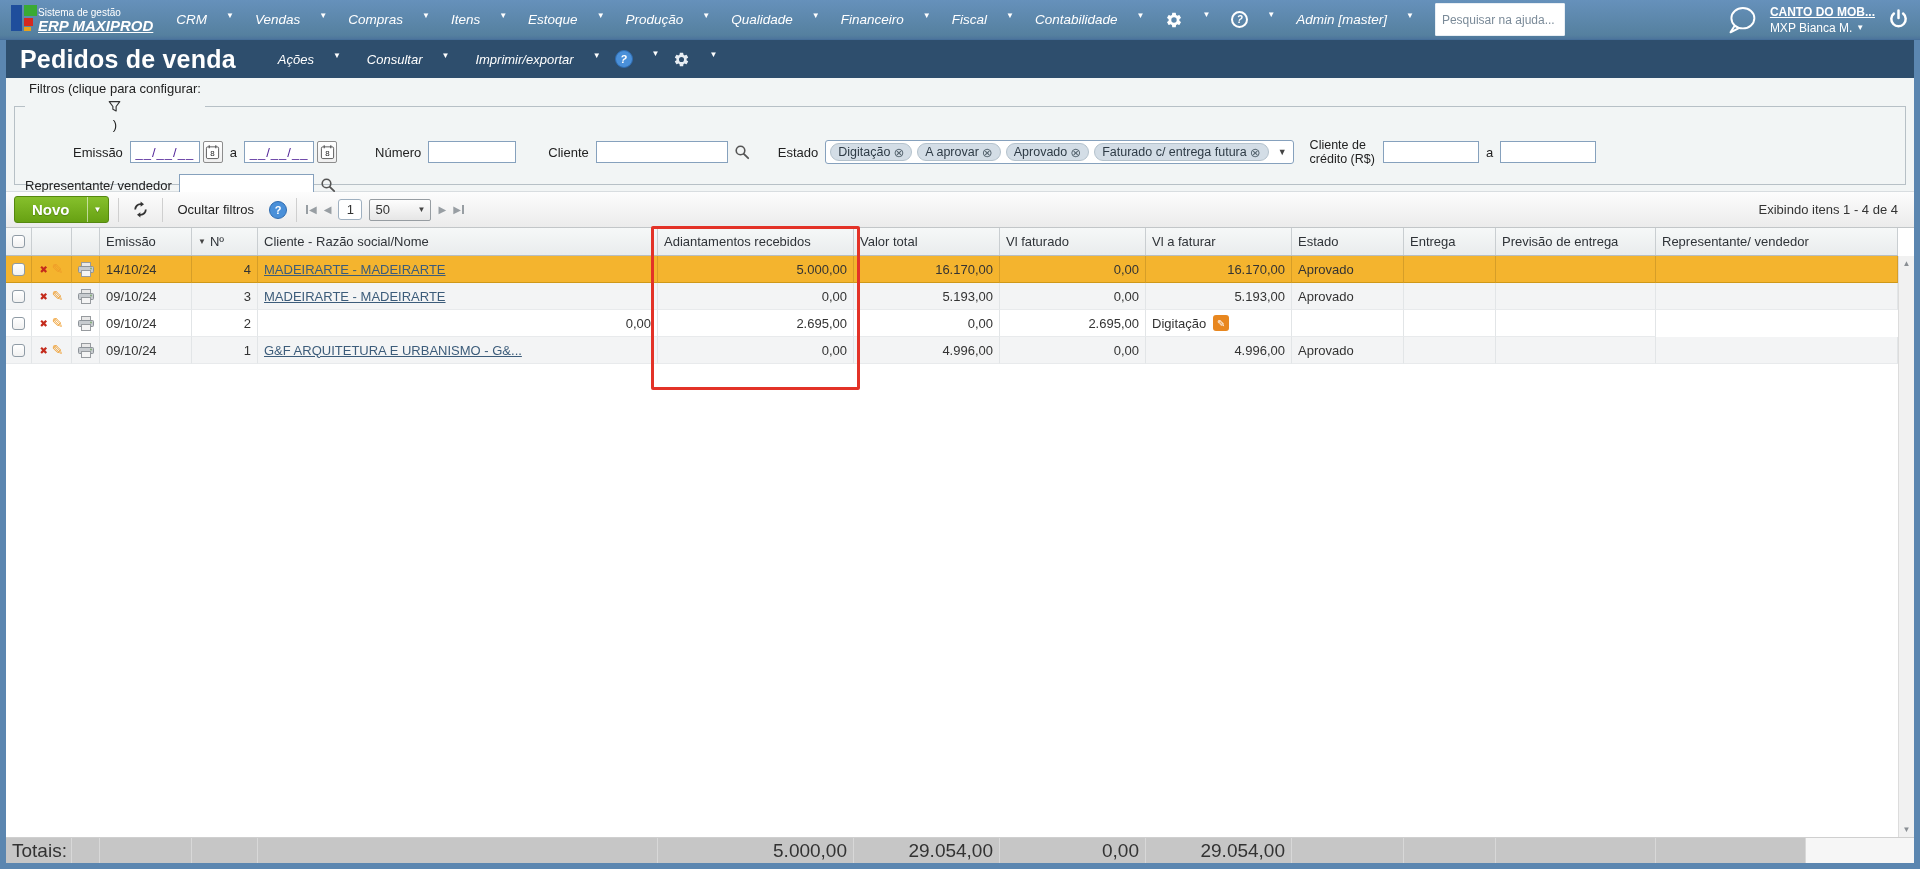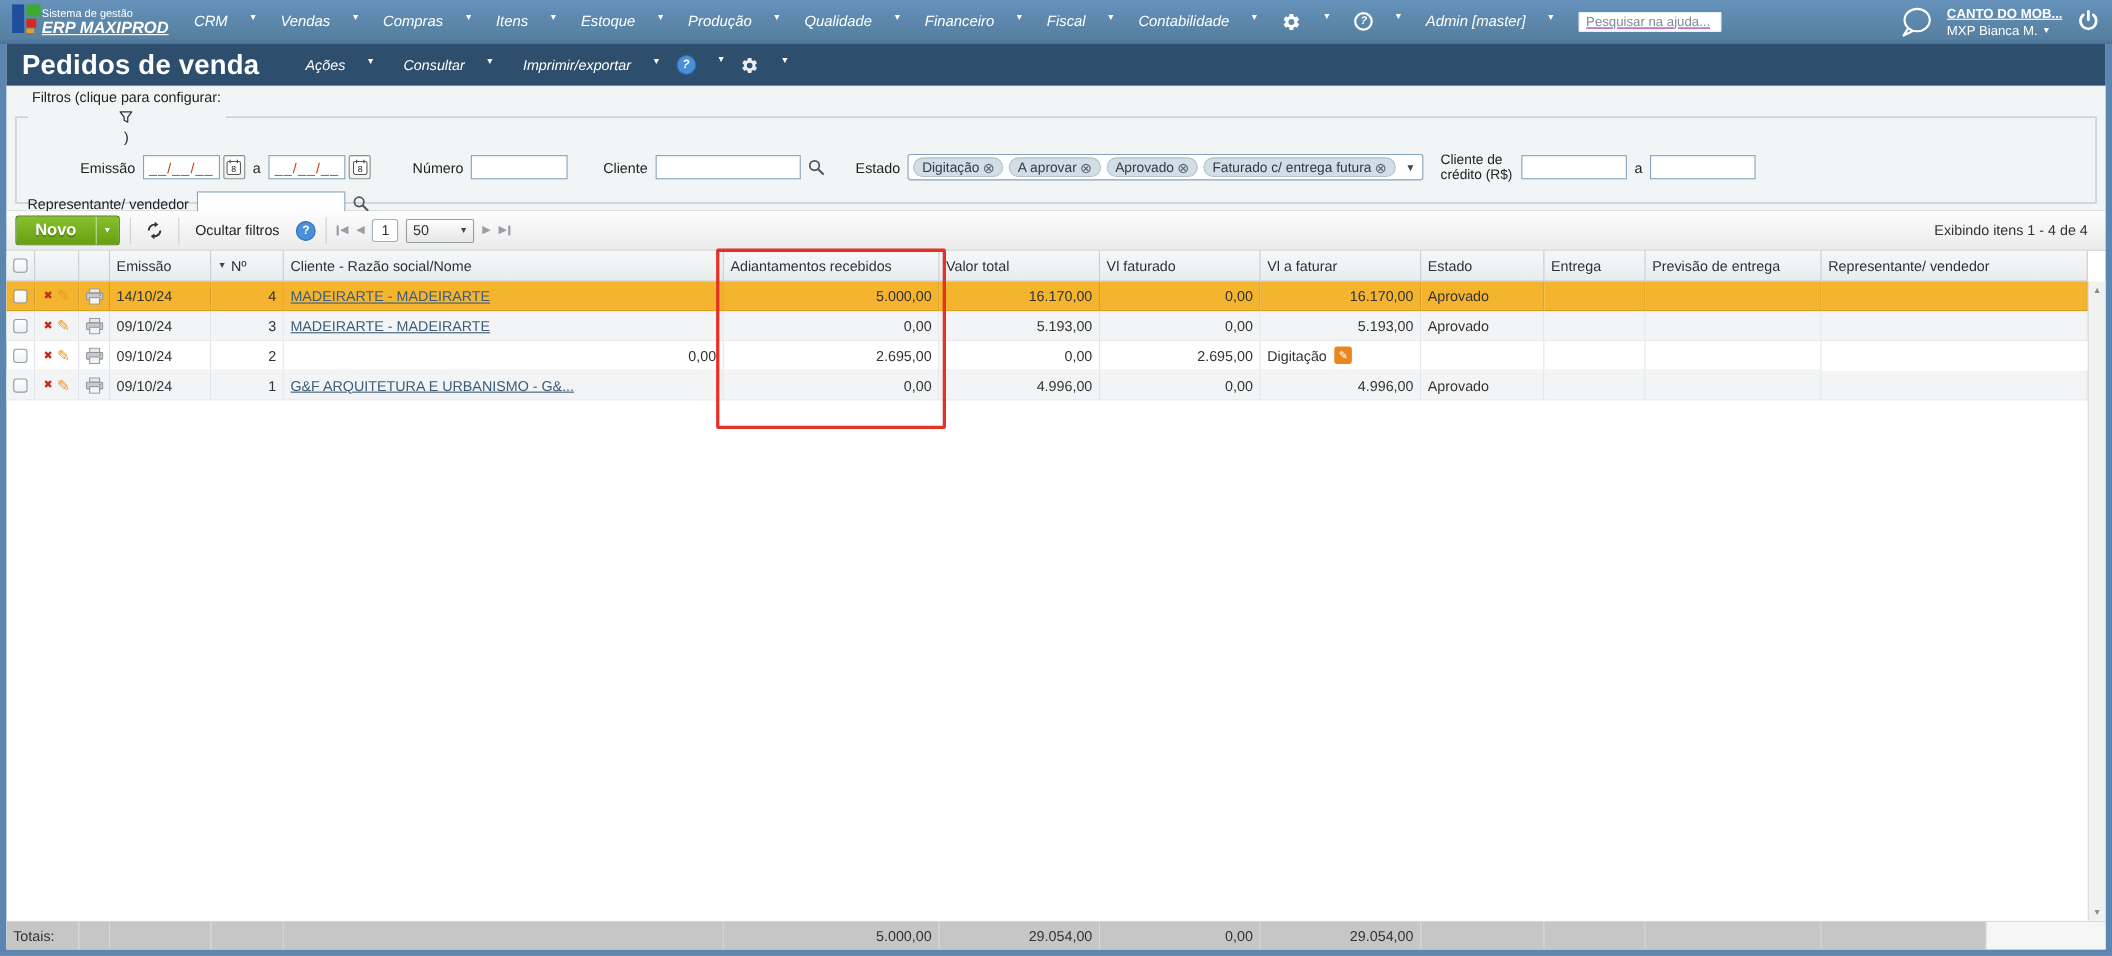--- a/index.html
+++ b/index.html
@@ -18,22 +18,22 @@
     border-bottom:1px solid #47709a;
     color:#fff; padding:0 10px; gap:21px; white-space:nowrap;
   }
   .logo { display:flex; align-items:center; gap:0; margin-right:2px; }
   .logo-text .l1 { font-size:10px; line-height:11px; }
   .logo-text .l2 { font-size:15px; font-weight:bold; font-style:italic; line-height:15px;text-decoration:underline; }
   .menu-item { display:flex; align-items:flex-start; gap:19px; font-size:13.5px; cursor:pointer;font-style:italic; }
   .caret { font-size:8px; line-height:1; }
   .help-ring { width:17px; height:17px; border:2px solid #fff; border-radius:50%;
     display:flex; align-items:center; justify-content:center; font-size:10px; font-weight:bold; }
-  .help-search { width:130px; height:18px; border:1px solid #e8eef4; border-radius:1px;
-    font-size:12px; padding:1px 6px; color:#a21caf; font-family:inherit;text-decoration:underline; }
+  .help-search { width:130px; height:33px; border:1px solid #e8eef4; border-radius:1px;
+    font-size:12px; padding:1px 6px; color:#a21caf; font-family:inherit; }
   .help-search::placeholder { color:#7b8b99; }
   .top-right { margin-left:auto; display:flex; align-items:center; gap:12px; }
   .account { display:flex; flex-direction:column; align-items:flex-start; font-size:12px; line-height:16px; }
   .account-link { text-decoration:underline; font-weight:bold; cursor:pointer; }
   .account-user { display:flex; align-items:center; gap:4px; }
 
   
   .frame { flex:1; display:flex; padding:0 6px 6px; min-height:0; }
   .app { flex:1; display:flex; flex-direction:column; min-height:0; background:#fff; }
 
@@ -49,21 +49,21 @@
 
   
   .filters { height:114px; flex-shrink:0; background:#f2f5f5; padding:3px 8px 6px;
     border-bottom:1px solid #d8dde0; }
   fieldset { border:1px solid #b7c0c6; height:100%; margin:0; padding:0 10px 6px; }
   legend { font-size:13px; color:#222; display:flex; align-items:center; gap:4px; padding:0 4px;flex-direction:column; }
   .f-row { display:flex; align-items:center; margin-top:6px; font-size:13px; color:#222; }
   .f-label { margin-right:7px; }
   .txt { height:22px; border:1px solid #86a1bd; background:#fff; font-size:13px;
     padding:1px 4px; font-family:inherit; color:#333; }
-  .date { width:70px; text-align:center; color:#c2410c; letter-spacing:1px; }
+  .date { width:70px; text-align:center; color:#4c1d95; letter-spacing:1px; }
   .icon-btn { width:20px; height:22px; border:1px solid #8d8d8d; border-radius:2px;
     background:linear-gradient(#fff,#f0f0f0); display:flex; align-items:center; justify-content:center;
     margin-left:3px; cursor:pointer; }
   .mag-btn { border:none; background:transparent; margin-left:4px; }
   .estado-box { display:flex; align-items:center; background:#fff; border:1px solid #86a1bd;
     border-radius:3px; padding:2px 2px 2px 4px; gap:5px; }
   .chip { display:flex; align-items:center; gap:3px; background:#d3dde6; border:1px solid #b4c2cd;
     border-radius:10px; padding:1px 7px; font-size:12.5px; color:#2e3b46; white-space:nowrap; }
   .chip-x { font-size:13px; color:#55646f; cursor:pointer; line-height:1; }
   .estado-caret { width:17px; text-align:center; font-size:9px; color:#444; cursor:pointer; }
@@ -119,21 +119,21 @@
     border-left:1px solid #dcdcdc; display:flex; flex-direction:column; justify-content:space-between;
     align-items:center; padding:3px 0; }
   .sb-arrow { font-size:8px; color:#8a8f94; cursor:pointer; }
 
   .annotation-box { position:absolute; left:645px; top:-2px; width:209px; height:164px;
     border:3px solid #e33227; border-radius:2px; pointer-events:none; z-index:5; }
 
   
   .totals { height:26px; flex-shrink:0; display:grid; border-top:1px solid #cfcfcf; background:#fff;
     grid-template-columns:66px 28px 92px 66px 400px 196px 146px 146px 146px 112px 92px 160px 150px minmax(0,1fr); }
-  .tcell { background:#c6c6c6; border-right:1px solid #d8d8d8; font-size:13px; color:#333;
+  .tcell { background:#c6c6c6; border-right:1px solid #d8d8d8; font-size:19px; color:#333;
     display:flex; align-items:center; padding:0 6px; white-space:nowrap; overflow:hidden;text-align:right; }
   .tcell.corner { background:#f6f6f6; border-right:none; }
 </style>
 </head>
 <body>
 
 <div class="topbar">
   <div class="logo">
     <span>
       <svg width="28" height="28" viewBox="0 0 28 28">

